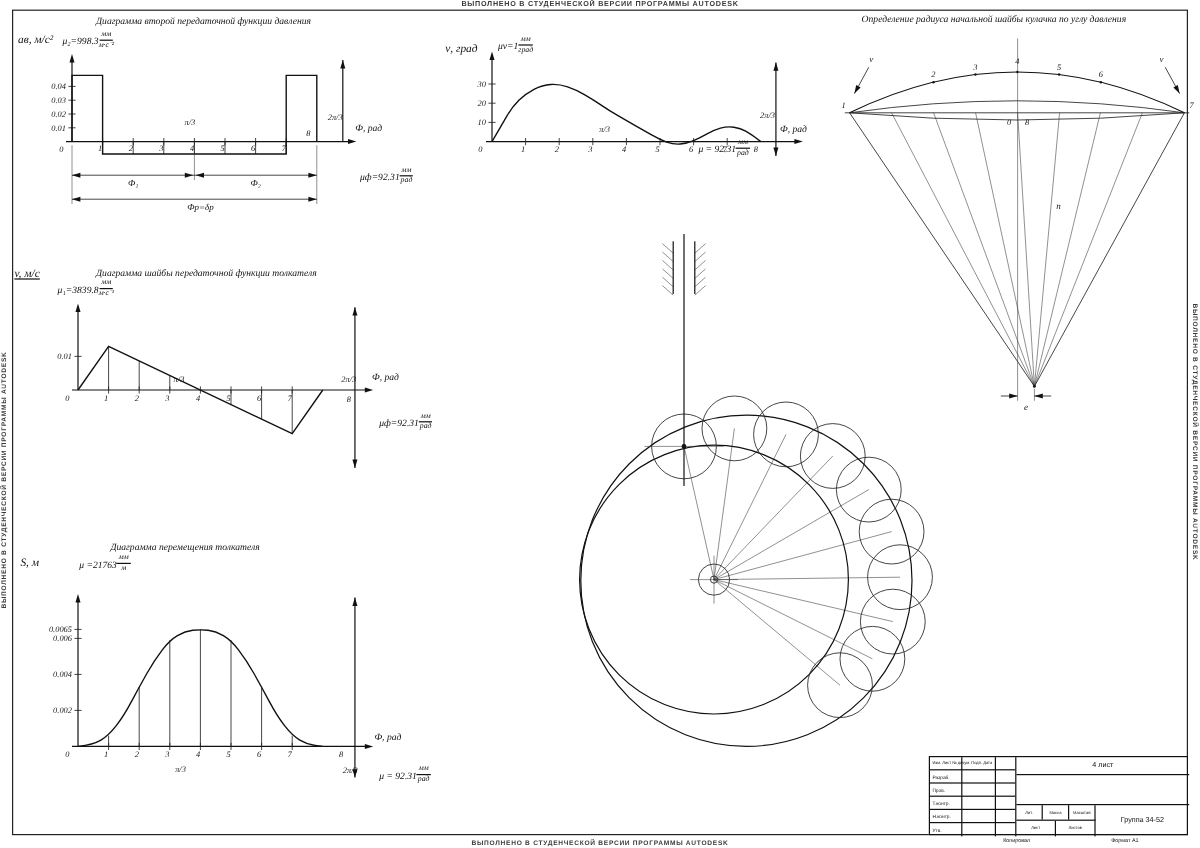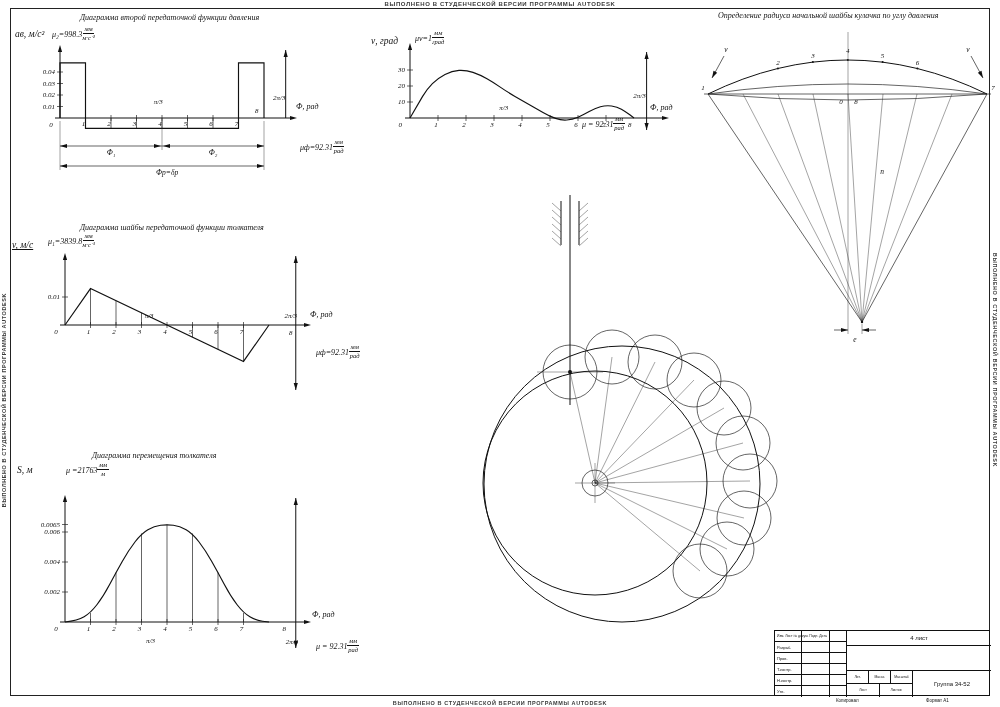--- a/index.html
+++ b/index.html
@@ -123,21 +123,21 @@
       <polygon points="249,118 242,115.9 242,120.1" class="ah"></polygon>
       <text x="96" y="127" class="lab">Ф₁</text>
       <text x="198" y="127" class="lab">Ф₂</text>
       <line x1="45" y1="138" x2="249" y2="138" class="thin"></line>
       <polygon points="45,138 52,140.1 52,135.9" class="ah"></polygon>
       <polygon points="249,138 242,135.9 242,140.1" class="ah"></polygon>
       <text x="152.10000000000002" y="147" class="lab">Фр=δр</text>
     </svg>
 
   <div class="lbl t8" style="left:80px;top:223px;">Диаграмма шайбы передаточной функции толкателя</div>
-  <div class="lbl t9" style="left:12px;top:240px;text-decoration:underline;">v, м/с</div>
+  <div class="lbl t9" style="left:12px;top:224px;text-decoration:underline;">v, м/с</div>
   <div class="lbl t8" style="left:48px;top:234px;">
     <span class="mu">
         <span>μ₁=3839.8</span>
         <span class="frac">
           <span class="fn">мм</span>
           <span class="fd">м·с⁻¹</span>
         </span>
       </span>
   </div>
   <div class="lbl t8" style="left:310px;top:310px;">Ф, рад</div>

